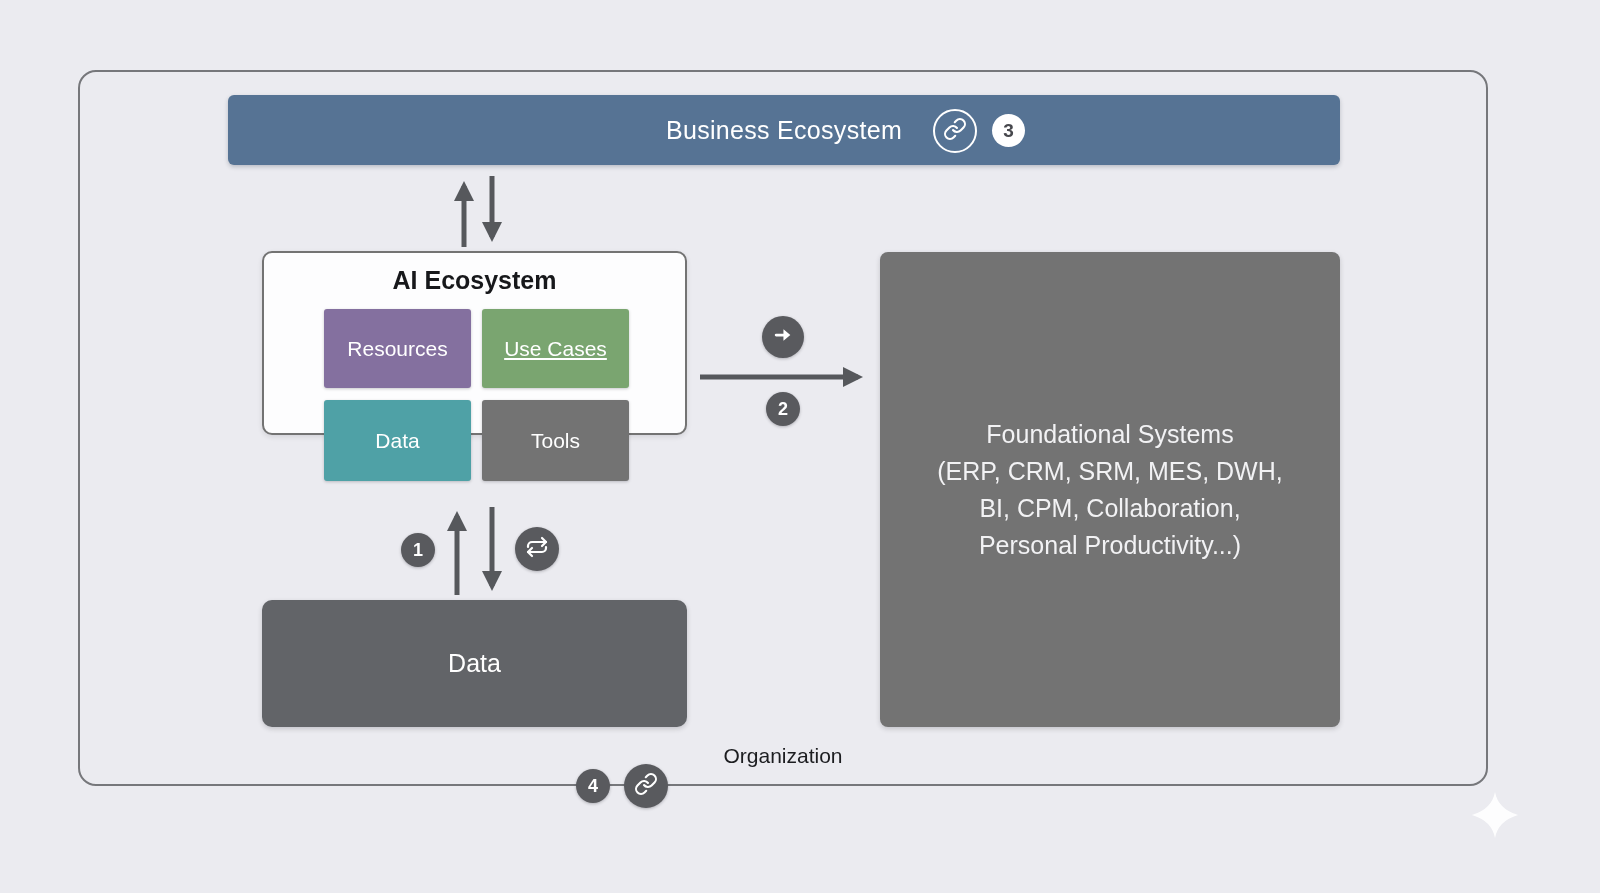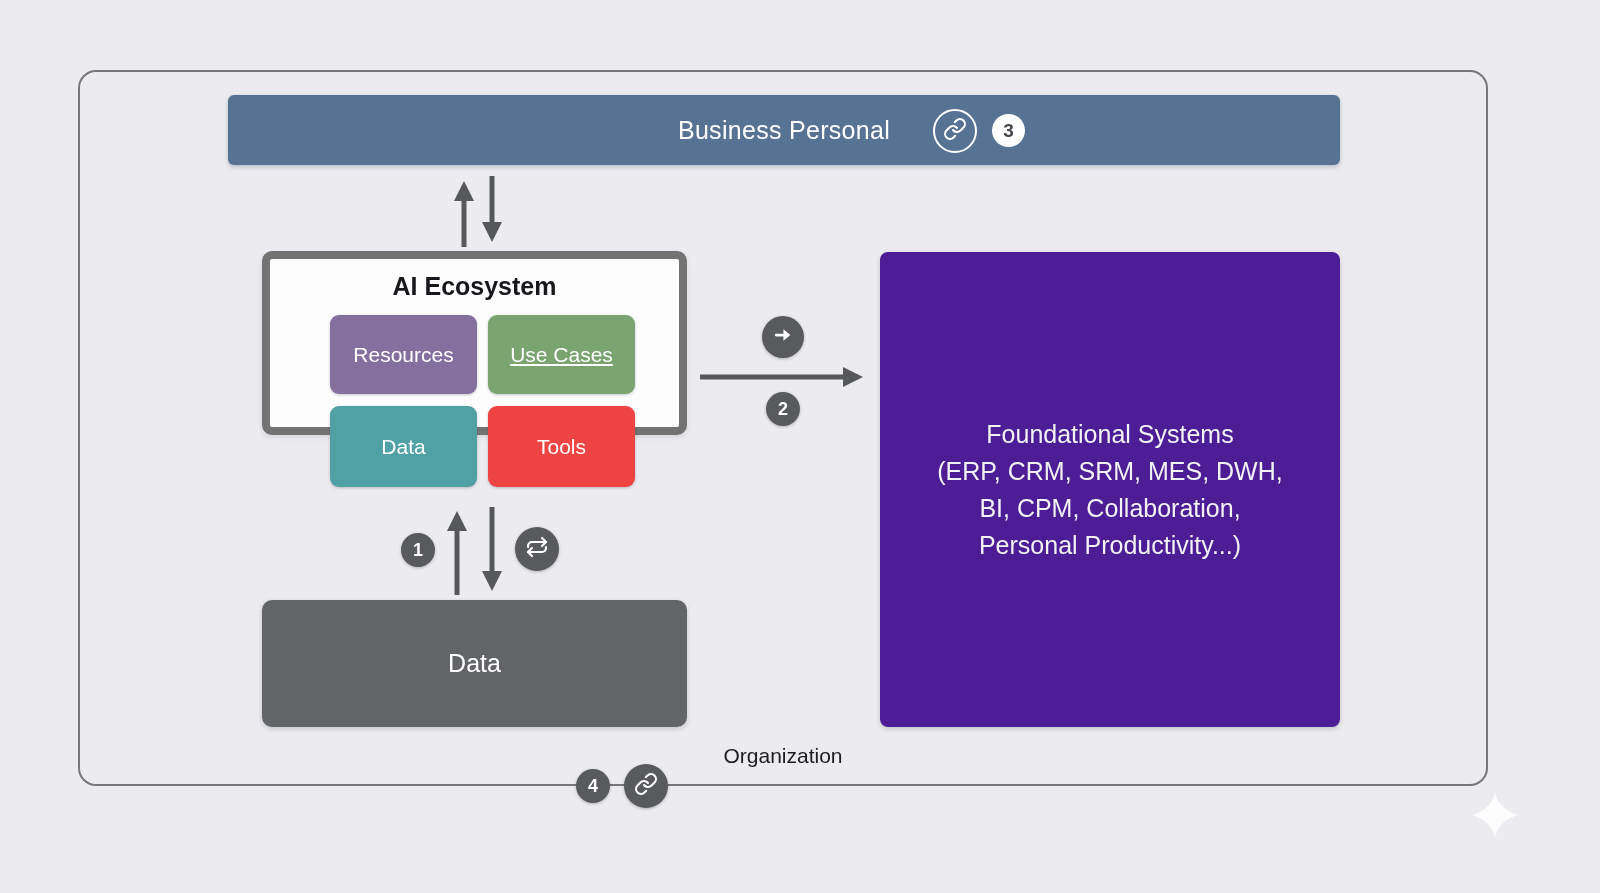--- a/index.html
+++ b/index.html
@@ -31,44 +31,44 @@
   }
   .badge-white {
     position:absolute; left:764px; top:19px; width:33px; height:33px;
     background:#ffffff; border-radius:50%;
     display:flex; align-items:center; justify-content:center;
     color:#47484d; font-size:19px; font-weight:bold;
   }
   
   .ai-box {
     position:absolute; left:262px; top:251px; width:425px; height:184px;
-    background:#fdfdfe; border:8px solid #737373; border-radius:10px;
+    background:#fdfdfe; border:2px solid #737373; border-radius:10px;
     box-shadow:0 2px 5px rgba(40,40,50,.12);
   }
   .ai-title {
     position:absolute; top:13px; left:0; right:0; text-align:center;
     font-size:25px; font-weight:600; color:#17181b;
   }
   .quad {
     position:absolute; left:60px; top:56px;
     display:grid; grid-template-columns:147px 147px; grid-template-rows:79px 81px;
     gap:12px 11px;
   }
   .qcell {
-    border-radius:9px; display:flex; align-items:center; justify-content:center;
+    border-radius:3px; display:flex; align-items:center; justify-content:center;
     color:#ffffff; font-size:21px; box-shadow:0 1px 3px rgba(40,40,50,.25);
   }
   .q-resources { background:#84709f; }
   .q-usecases { background:#7aa570;text-decoration:underline; }
   .q-data { background:#4fa1a6; }
-  .q-tools { background:#ef4444; }
+  .q-tools { background:#737373; }
   
   .fs-box {
     position:absolute; left:880px; top:252px; width:460px; height:475px;
-    background:#4c1d95; border-radius:8px;
+    background:#737373; border-radius:8px;
     display:flex; align-items:center; justify-content:center;
     box-shadow:0 2px 5px rgba(40,40,50,.2);
   }
   .fs-text {
     color:#f2f2f4; font-size:25px; line-height:37px; text-align:center;
     white-space:pre-line;
   }
   
   .data-box {
     position:absolute; left:262px; top:600px; width:425px; height:127px;
@@ -112,21 +112,21 @@
     </marker>
   </defs>
   <line x1="464" y1="247" x2="464" y2="186" stroke="#56585c" stroke-width="5" marker-end="url(#ah)"></line>
   <line x1="492" y1="176" x2="492" y2="237" stroke="#56585c" stroke-width="5" marker-end="url(#ah)"></line>
   <line x1="700" y1="377" x2="858" y2="377" stroke="#56585c" stroke-width="5" marker-end="url(#ah)"></line>
   <line x1="457" y1="595" x2="457" y2="516" stroke="#56585c" stroke-width="5" marker-end="url(#ah)"></line>
   <line x1="492" y1="507" x2="492" y2="586" stroke="#56585c" stroke-width="5" marker-end="url(#ah)"></line>
 </svg>
 
 <div class="bp-bar">
-  <div class="bp-label">Business Personal</div>
+  <div class="bp-label">Business Ecosystem</div>
   <div class="link-ring">
     <span>
       <svg width="24" height="24" viewBox="0 0 24 24" fill="none" stroke="#ffffff" stroke-width="2.1" stroke-linecap="round" stroke-linejoin="round">
         <path d="M10 13a5 5 0 0 0 7.54.54l3-3a5 5 0 0 0-7.07-7.07l-1.72 1.71"></path>
         <path d="M14 11a5 5 0 0 0-7.54-.54l-3 3a5 5 0 0 0 7.07 7.07l1.71-1.71"></path>
       </svg>
     </span>
   </div>
   <div class="badge-white">3</div>
 </div>

